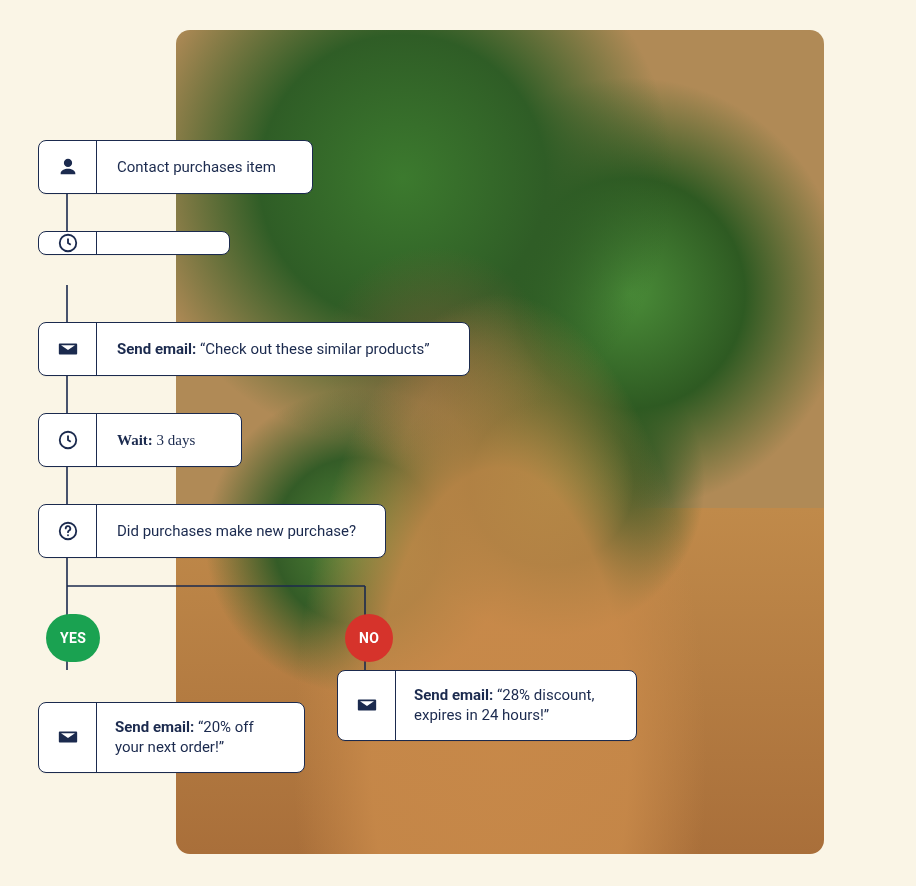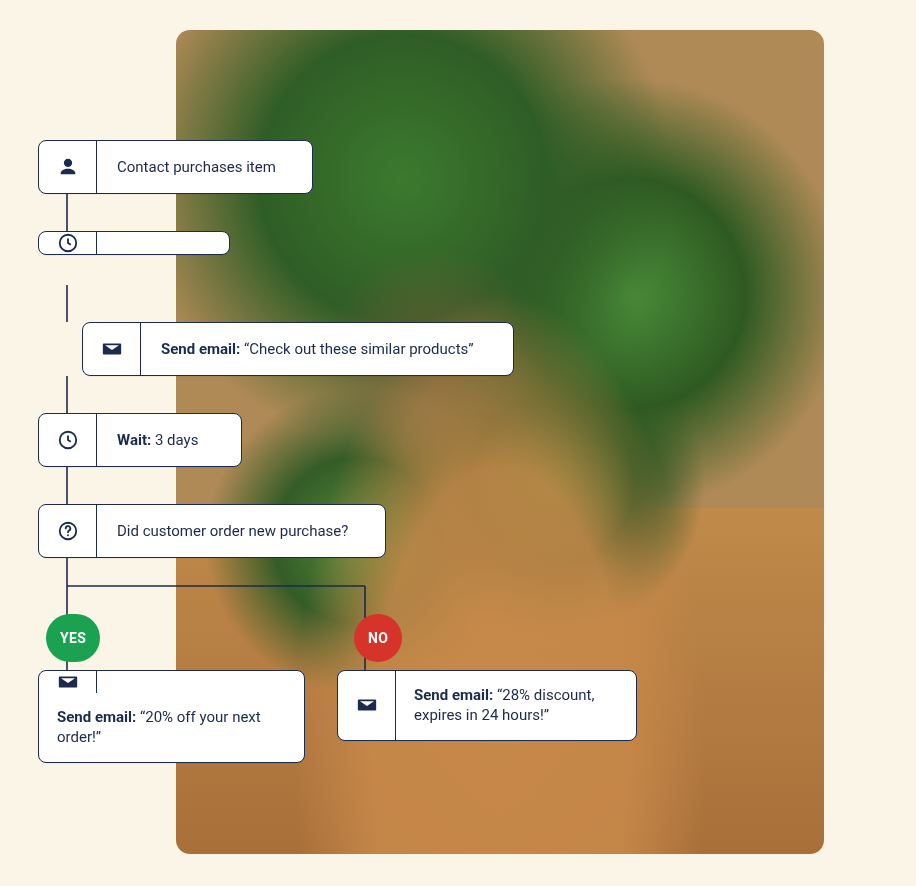--- a/index.html
+++ b/index.html
@@ -98,32 +98,32 @@
   .badge.yes { background: #1aa251; }
   .badge.no  { background: #d6332b; }
 
   
   .icon svg { width: 22px; height: 22px; fill: #1b2a4e; }
   .icon svg.stroke { fill: none; stroke: #1b2a4e; stroke-width: 2; }
 
   
   #node-trigger  { top: 140px; left: 38px; width: 275px; }
   #node-wait1    { top: 231px; left: 38px; width: 192px; }
-  #node-email1   { top: 322px; left: 38px; width: 432px; margin-left: 44px; }
-  #node-wait2    { top: 413px; left: 38px; width: 204px; }
+  #node-email1   { top: 322px; left: 38px; width: 432px; }
+  #node-wait2    { top: 413px; left: 38px; width: 204px; font-family: Liberation Serif, serif; }
   #node-cond     { top: 504px; left: 38px; width: 348px; }
-  #node-yes      { top: 670px; left: 38px; width: 267px; flex-direction: column; }
+  #node-yes      { top: 702px; left: 38px; width: 267px; }
   #node-no       { top: 670px; left: 337px; width: 300px; }
 
   #node-yes .content, #node-no .content { padding: 14px 18px; }
   #node-yes .text-wrap, #node-no .text-wrap { display:block; }
 
   
   #badge-yes { top: 614px; left: 46px; }
-  #badge-no  { top: 614px; left: 354px; text-align: right; }
+  #badge-no  { top: 614px; left: 345px; text-align: right; }
 </style>
 </head>
 <body>
 
 <div class="photo"></div>
 
 <div class="flow">
 
   <svg class="connectors">
     <g stroke="#1b2a4e" stroke-width="1.6" fill="none">
@@ -191,21 +191,21 @@
 
   <div id="node-cond" class="node">
     <div class="icon">
       <svg class="stroke" viewBox="0 0 24 24">
           <circle cx="12" cy="12" r="9"></circle>
           <path d="M9.5 9.2a2.5 2.5 0 1 1 3.7 2.2c-.9.5-1.2 1-1.2 1.9" stroke-linecap="round"></path>
           <circle cx="12" cy="16.6" r="1" fill="#1b2a4e" stroke="none"></circle>
         </svg>
     </div>
     <div class="content">
-      <span>Did customer order new purchase?</span>
+      <span>Did purchases make new purchase?</span>
     </div>
   </div>
 
   <div id="badge-yes" class="badge yes">YES</div>
   <div id="badge-no" class="badge no">NO</div>
 
   <div id="node-yes" class="node">
     <div class="icon">
       <svg viewBox="0 0 24 24">
           <path d="M3 6h18a1 1 0 0 1 1 1v10a1 1 0 0 1-1 1H3a1 1 0 0 1-1-1V7a1 1 0 0 1 1-1Zm1.4 2 7.6 5.2L19.6 8H4.4Z"></path>

